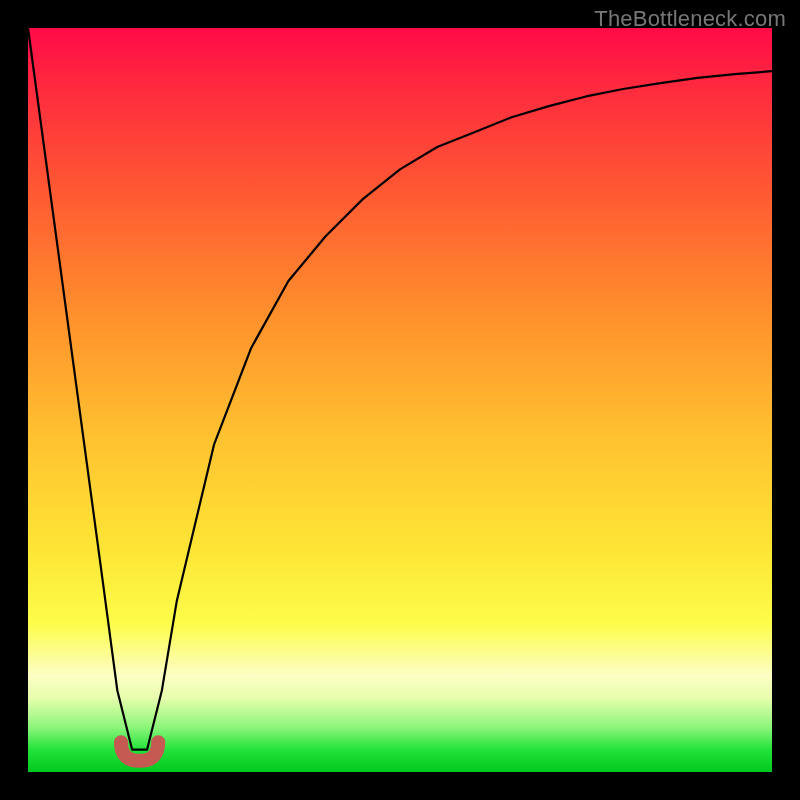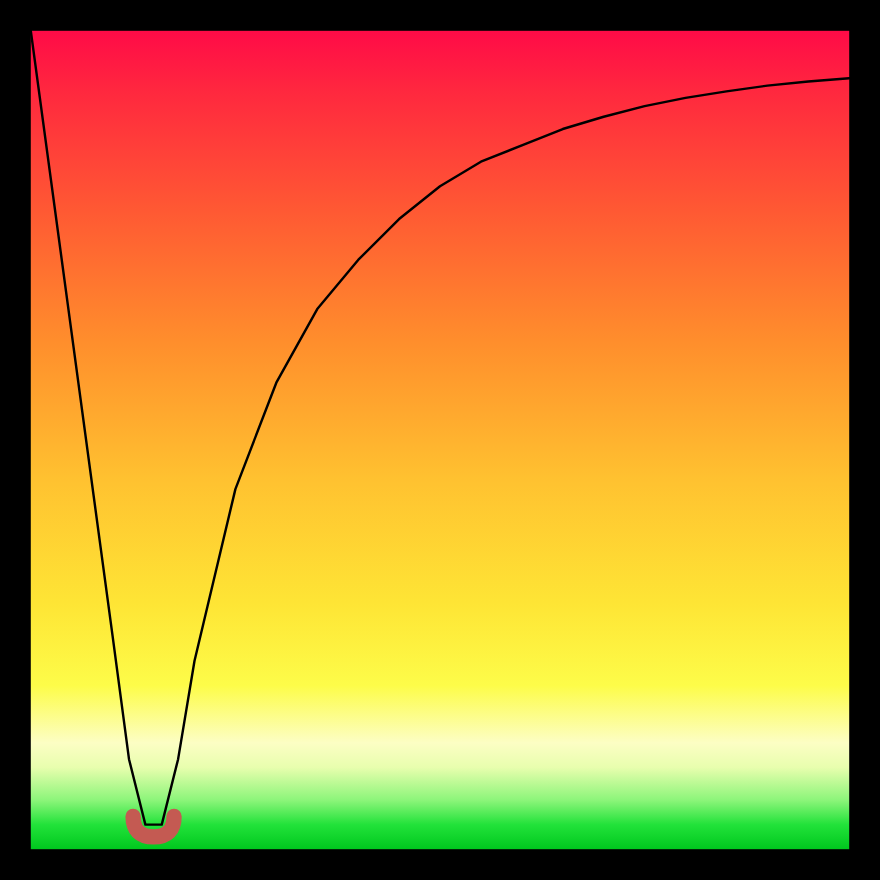--- a/index.html
+++ b/index.html
@@ -72,20 +72,21 @@
     stroke: #c45a52;
     stroke-width: 14;
     stroke-linecap: round;
   }
 </style>
 </head>
 <body>
 
 <div class="frame">
 
+  <div class="watermark">TheBottleneck.com</div>
 
   <div class="plot-area">
     <svg class="curve" viewBox="0 0 744 744">
       <path id="curve-path" class="curve-path" d="M0.00 0.00 L37.20 275.28 L74.40 550.56 L89.28 662.16 L104.16 721.68 L119.04 721.68 L133.92 662.16 L148.80 572.88 L186.00 416.64 L223.20 319.92 L260.40 252.96 L297.60 208.32 L334.80 171.12 L372.00 141.36 L409.20 119.04 L446.40 104.16 L483.60 89.28 L520.80 78.12 L558.00 68.45 L595.20 61.01 L632.40 55.06 L669.60 49.85 L706.80 46.13 L744.00 43.15"></path>
       <path id="marker-path" class="marker" d="M 93.00 714.24 Q 93.00 732.84 111.60 732.84 Q 130.20 732.84 130.20 714.24"></path>
     </svg>
   </div>
 
 </div>
 

